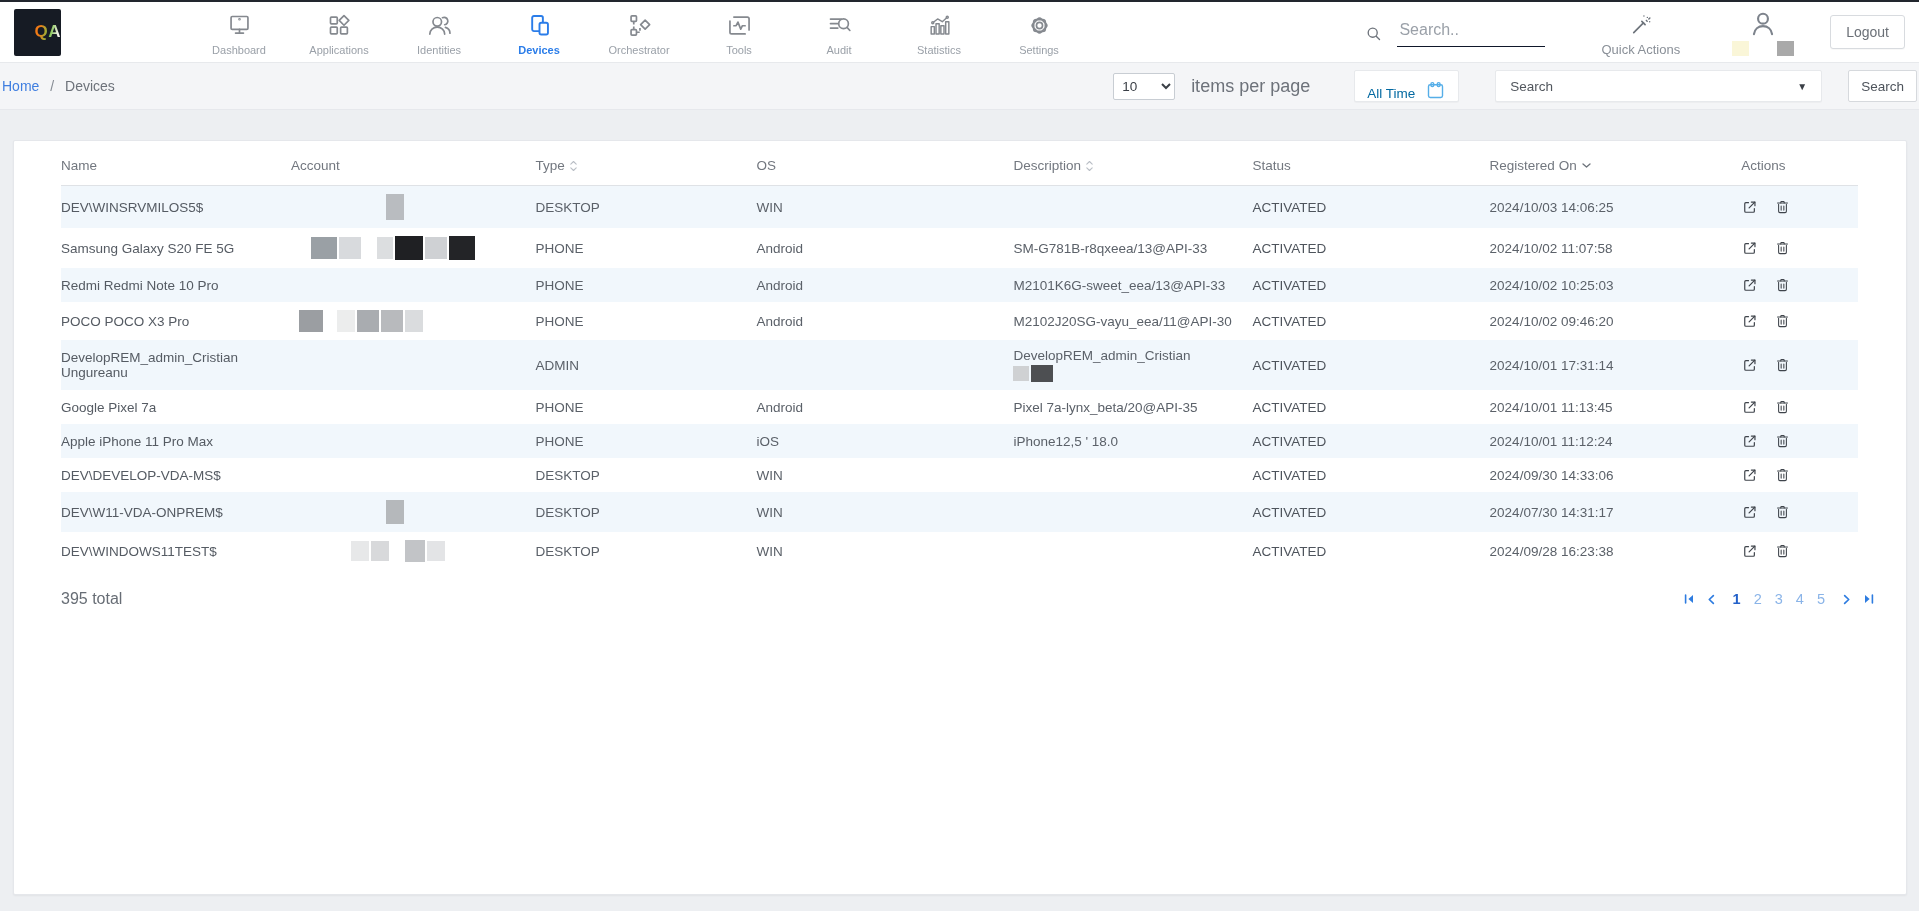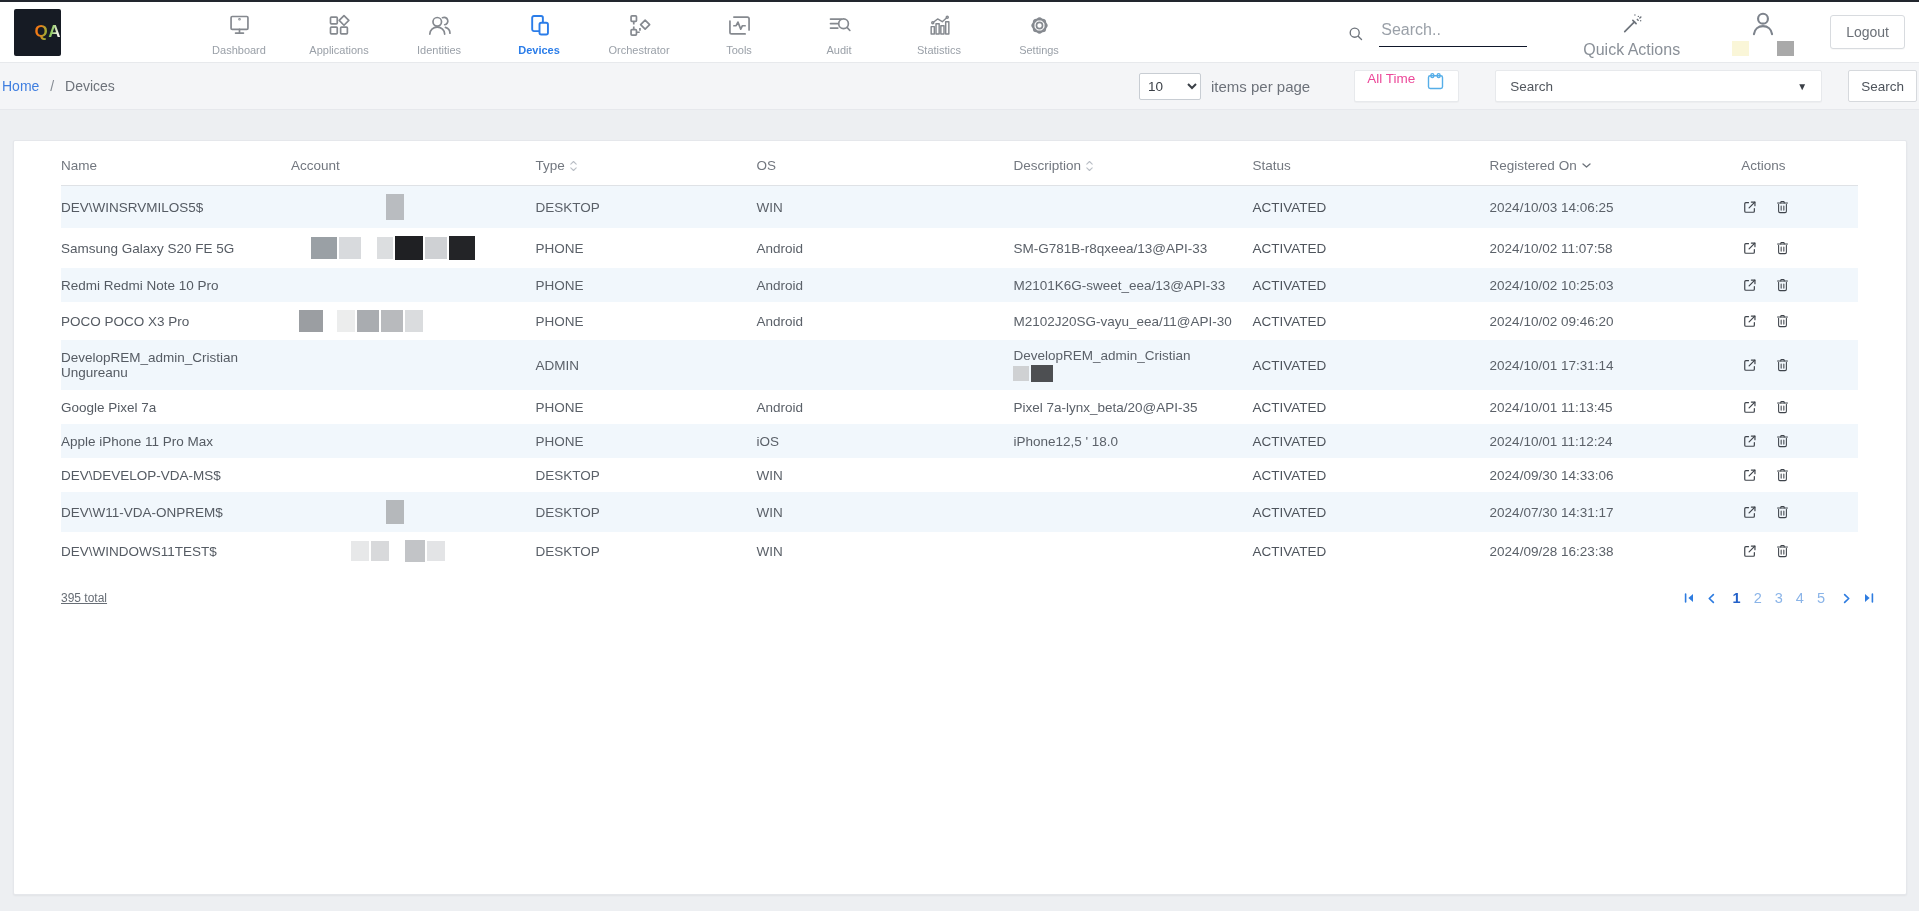--- a/index.html
+++ b/index.html
@@ -34,21 +34,21 @@
   .header-right { margin-left:auto; display:flex; align-items:center; }
   .hdr-search { display:flex; align-items:flex-end; color:#8d939b; margin-right:56px; }
   .hdr-search .sicon { margin:0 14px 4px 0; color:#6d737b; }
   .hdr-search input {
     border:none; border-bottom:1px solid #0f172a; outline:none;
     width:148px; font-size:16px; padding:4px 2px 7px 2px; color:#ec4899;
     background:transparent; font-family:inherit;
   }
   .hdr-search input::placeholder { color:#9aa0a8; }
   .quick-actions { display:flex; flex-direction:column; align-items:center; color:#6d737b; margin-right:52px; cursor:pointer; padding-top:6px;}
-  .quick-actions .lbl { font-size:16px; color:#8a9098; margin-top:4px; }
+  .quick-actions .lbl { font-size:13px; color:#8a9098; margin-top:4px; }
   .avatar-block { display:flex; flex-direction:column; align-items:center; margin-right:36px; }
   .avatar-block .person { color:#7d838c; }
   .avatar-redactions { display:flex; width:62px; justify-content:space-between; margin-top:1px; }
   .avatar-redactions i { display:block; width:17px; height:15px; }
   .logout-btn {
     background:#fff; border:1px solid #d8dbdf; border-radius:3px;
     font-size:14px; color:#6b7077; padding:8px 15px; cursor:pointer;
     box-shadow:0 1px 1px rgba(0,0,0,.03); font-family:inherit;
   }
   
@@ -57,24 +57,24 @@
     display:flex; align-items:center; padding:0 2px; font-size:14px;
   }
   .breadcrumb a { color:#3f7ee0; text-decoration:none; }
   .breadcrumb .sep { color:#868c94; margin:0 7px; }
   .breadcrumb .cur { color:#6d727a; }
   .sub-controls { margin-left:auto; display:flex; align-items:center; }
   .page-size {
     width:62px; height:27px; border:1px solid #c8cdd3; border-radius:2px;
     font-size:13.5px; color:#3a3f46; padding:0 4px; background:#fff; font-family:inherit;
   }
-  .ipp-label { font-size:15px; color:#6d727a; margin:0 44px 0 10px; }
+  .ipp-label { font-size:18px; color:#6d727a; margin:0 44px 0 16px; }
   .alltime-btn {
     height:32px; background:#fff; border:1px solid #e7e9ec; border-radius:2px;
-    display:flex; align-items:flex-start; padding:0 12px; font-size:13.5px; color:#ec4899;
+    display:flex; align-items:flex-end; padding:0 12px; font-size:13.5px; color:#0369a1;
     cursor:pointer; box-shadow:0 1px 1px rgba(0,0,0,.03);
   }
   .alltime-btn .cal { margin-left:10px; color:#56aee8; display:flex; }
   .search-dd {
     width:327px; height:32px; background:#fff; border:1px solid #e7e9ec; border-radius:2px;
     display:flex; align-items:center; padding:0 14px; font-size:13.5px; color:#52575e;
     margin-left:36px; cursor:pointer; box-shadow:0 1px 1px rgba(0,0,0,.03);
   }
   .search-dd .caret { margin-left:auto; color:#3a3f46; font-size:10px; }
   .search-btn {
@@ -105,21 +105,21 @@
   .c-name { color:#555b63; }
   .c-type, .c-os, .c-status { white-space:nowrap; }
   .c-desc, .c-reg { white-space:nowrap; overflow:visible; }
   .c-status { color:#4e545c; }
   .c-actions { white-space:nowrap; }
   .act-btn { display:inline-flex; color:#3f444b; cursor:pointer; margin-right:11px; vertical-align:middle; }
   .redact { display:inline-block; vertical-align:middle; margin-right:2px; }
   .redact-row { margin-top:2px; }
   
   .table-footer { display:flex; align-items:center; margin-top:20px; }
-  .total-label { font-size:12px; color:#676d75;text-decoration:underline; }
+  .total-label { font-size:16px; color:#676d75; }
   .pagination { margin-left:auto; display:flex; align-items:center; gap:9px; margin-right:-18px; }
   .pg-btn { display:inline-flex; color:#2e7ce0; cursor:pointer; }
   .pg-pages { display:inline-flex; gap:13px; margin:0 6px; font-size:14.5px; }
   .pg-num { color:#8ab4e8; cursor:pointer; }
   .pg-num.active { color:#2361c9; font-weight:bold; }
   
   .see-more-title { font-size:14.5px; color:#4e545c; }
   .see-more-links { margin:22px 0 0 22px; display:flex; flex-direction:column; gap:30px; }
   .see-more-links a { color:#6f8ee2; font-size:14px; text-decoration:none; cursor:pointer; }
   svg { display:block; }

